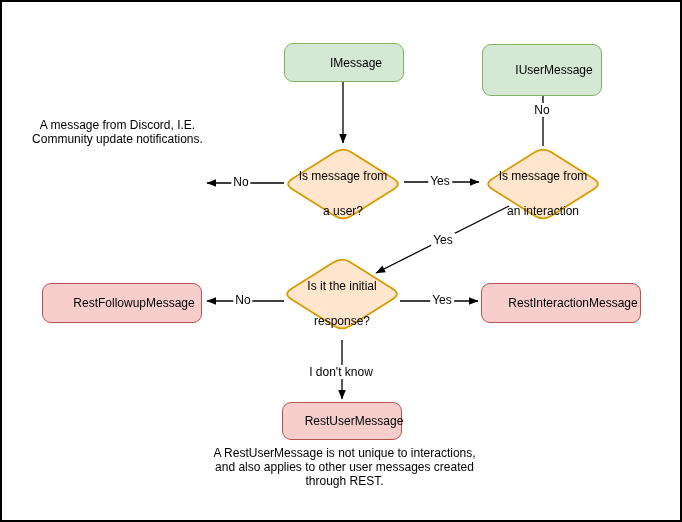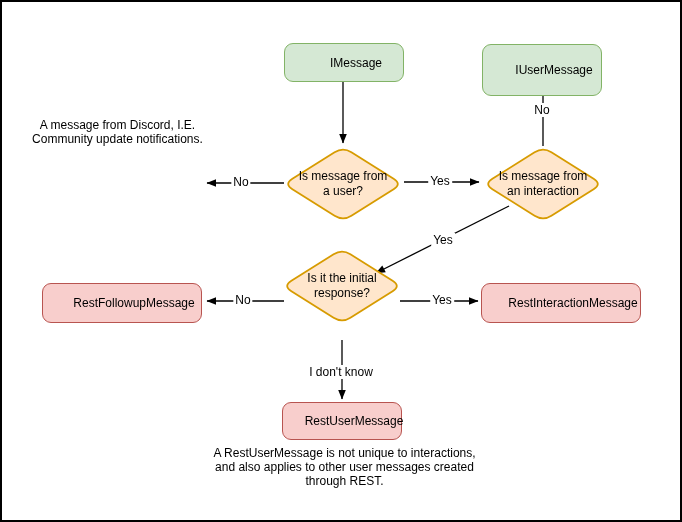--- a/index.html
+++ b/index.html
@@ -20,21 +20,21 @@
   .interface{background:var(--interface-fill,#d5e8d4);border-color:var(--interface-stroke,#82b366);}
   .rest{background:var(--rest-fill,#f8cecc);border-color:var(--rest-stroke,#b85450);}
   .diamond{width:120px;height:76px;}
   .dshape{position:absolute;left:0;top:0;}
   .dshape path{fill:var(--decision-fill,#ffe6cc);stroke:var(--decision-stroke,#d79b00);stroke-width:1.8;}
   .dlabel{
     position:absolute;inset:0;display:flex;flex-direction:column;
     align-items:center;justify-content:center;
     font-size:12px;line-height:15px;text-align:center;
   }
-  .dlabel span{display:block;}
+  .dlabel span{display:block;margin-top:20px;}
   .elabel{
     position:absolute;transform:translate(-50%,-50%);
     background:var(--canvas-bg,#ffffff);font-size:12px;
     padding:0 2px;white-space:nowrap;
   }
   .note{position:absolute;font-size:12px;line-height:14px;text-align:center;}
   .note span{display:block;white-space:nowrap;}
 </style>
 </head>
 <body>
@@ -79,21 +79,21 @@
   <div class="node diamond" style="left:481px;top:144px">
     <svg class="dshape" width="120" height="76" viewBox="0 0 120 76">
       <path d="M68.4,6.3 L110.6,32.7 Q119,38 110.6,43.3 L68.4,69.7 Q60,75 51.6,69.7 L9.4,43.3 Q1,38 9.4,32.7 L51.6,6.3 Q60,1 68.4,6.3 Z"></path>
     </svg>
     <div class="dlabel">
       <span>Is message from</span>
       <span>an interaction</span>
     </div>
   </div>
 
-  <div class="node diamond" style="left:280px;top:246px">
+  <div class="node diamond" style="left:280px;top:254px">
     <svg class="dshape" width="120" height="76" viewBox="0 0 120 76">
       <path d="M68.4,6.3 L110.6,32.7 Q119,38 110.6,43.3 L68.4,69.7 Q60,75 51.6,69.7 L9.4,43.3 Q1,38 9.4,32.7 L51.6,6.3 Q60,1 68.4,6.3 Z"></path>
     </svg>
     <div class="dlabel">
       <span>Is it the initial</span>
       <span>response?</span>
     </div>
   </div>
 
   <div class="node box rest" style="left:40px;top:281px;width:160px;height:40px">

